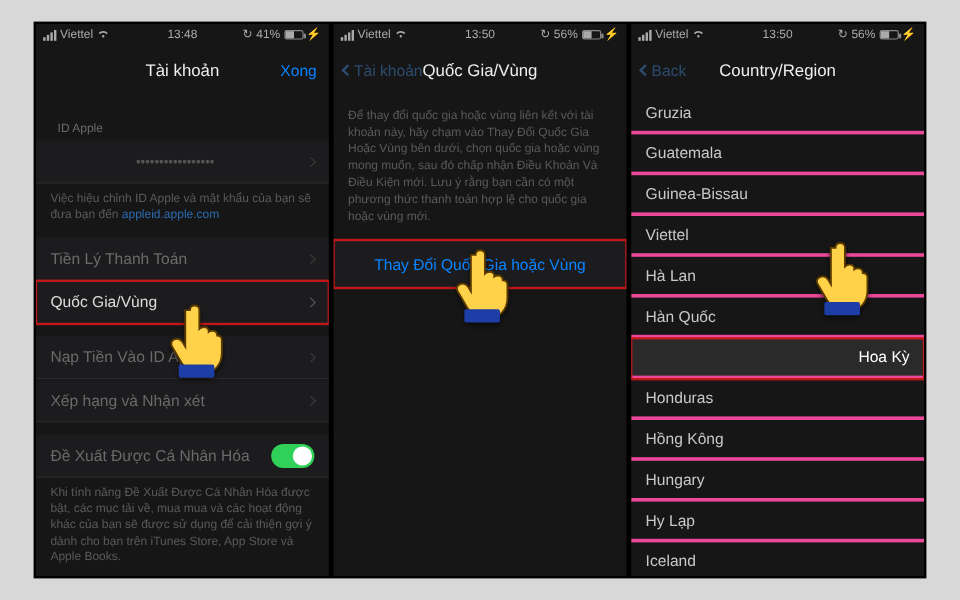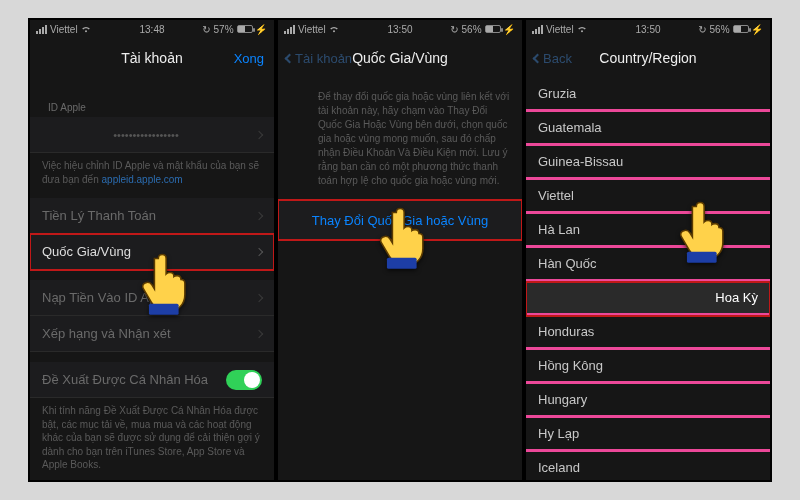--- a/index.html
+++ b/index.html
@@ -100,21 +100,20 @@
     color:#0a84ff;
     font-size:13px;
     border-top:1px solid #2a2a2a;
     border-bottom:1px solid #2a2a2a;
   }
   .infotext {
     font-size:10px;
     color:#5a5a5a;
     padding:12px 12px 12px;
     line-height:1.4;
-    margin-left:28px;
   }
 
   
   .country-list .row { height:34px; background:transparent; border-bottom:3px solid #ec4899; font-size:13px; color:#c8c8c8;}
   .country-list .row.sel { background:#2a2a2a; color:#fff;justify-content:flex-end; }
 
   
   .hand {
     position:absolute;
     width:50px;
@@ -142,21 +141,21 @@
         <span>Viettel</span>
         <span>
           <svg width="10" height="8" viewBox="0 0 10 8">
               <path d="M5 7.2a1 1 0 100-2 1 1 0 000 2zM1.2 3.5a5.4 5.4 0 017.6 0l-1 1a4 4 0 00-5.6 0l-1-1z" fill="#aaa"></path>
             </svg>
         </span>
       </div>
       <div class="sb-center">13:48</div>
       <div class="sb-right">
         <span>↻</span>
-        <span>57%</span>
+        <span>41%</span>
         <span class="batt">
             <i></i>
           </span>
         <span>⚡</span>
       </div>
     </div>
 
     <div class="navhdr">
       <span class="nav-title">Tài khoản</span>
       <span class="nav-done">Xong</span>

